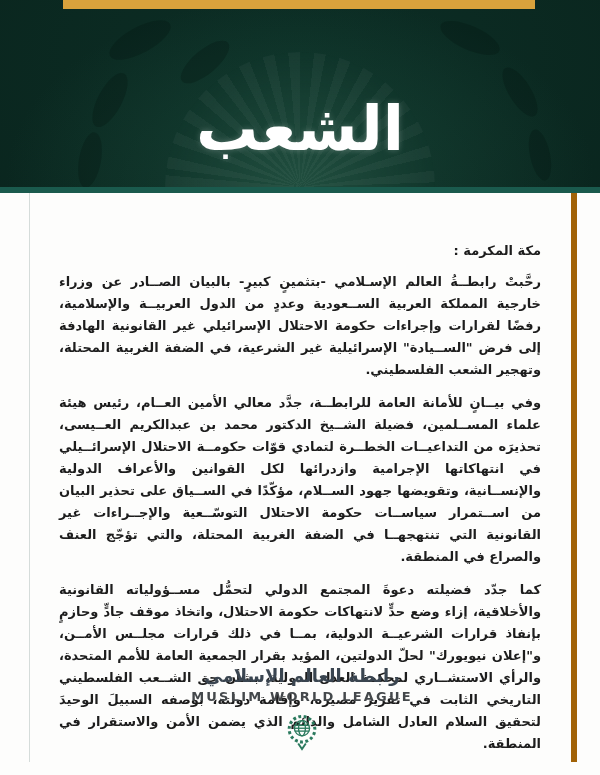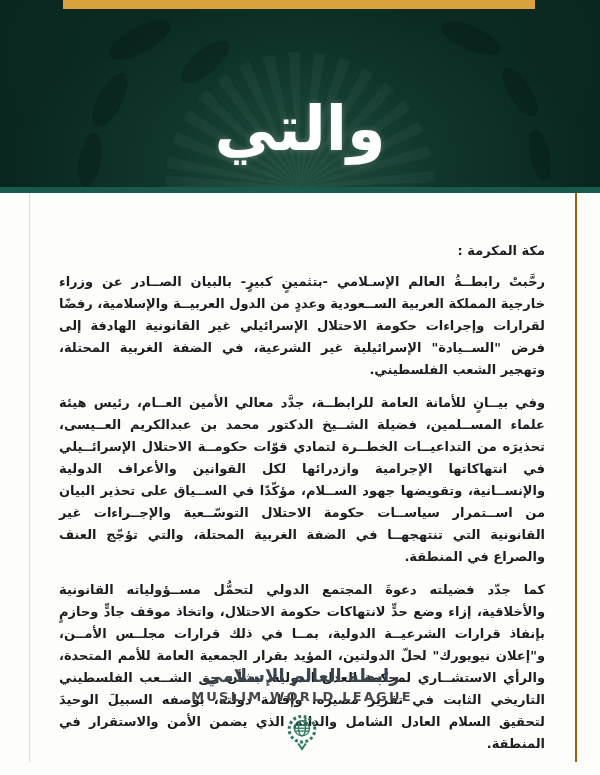--- a/index.html
+++ b/index.html
@@ -31,21 +31,21 @@
     display:flex;align-items:center;justify-content:center;
     color:#ffffff;font-size:62px;font-weight:bold;direction:rtl;
     text-shadow:0 0 6px rgba(255,255,255,.25);
   }
   .header-strip{
     position:absolute;bottom:0;left:0;width:100%;height:6px;background:#1a5a4d;
   }
   
   .sheet{
     position:absolute;top:193px;left:29px;right:23px;bottom:13px;
-    border-left:1px solid #d5dcda;border-right:2px solid #a16207;
+    border-left:1px solid #d5dcda;border-right:6px solid #a16207;
     background:#fdfdfc;
   }
   .content{
     padding:50px 30px 0 29px;direction:rtl;color:#1d1d1d;
   }
   .dateline{
     font-size:13px;font-weight:bold;text-align:right;margin:0 0 13px 0;
   }
   .paragraphs p{
     font-size:13px;font-weight:bold;line-height:22px;margin:0 0 11px 0;
@@ -77,21 +77,21 @@
         <ellipse cx="205" cy="62" rx="30" ry="12" transform="rotate(-40 205 62)"></ellipse>
         <ellipse cx="110" cy="100" rx="30" ry="12" transform="rotate(-62 110 100)"></ellipse>
         <ellipse cx="90" cy="160" rx="28" ry="11" transform="rotate(-80 90 160)"></ellipse>
         <ellipse cx="470" cy="38" rx="32" ry="12" transform="rotate(24 470 38)"></ellipse>
         <ellipse cx="520" cy="92" rx="28" ry="11" transform="rotate(58 520 92)"></ellipse>
         <ellipse cx="540" cy="155" rx="26" ry="10" transform="rotate(78 540 155)"></ellipse>
       </g>
     </svg>
     <div class="dome"></div>
     <div class="gold-bar"></div>
-    <div class="header-title">والتي</div>
+    <div class="header-title">الشعب</div>
     <div class="header-strip"></div>
   </div>
 
   <div class="sheet">
     <div class="content">
       <div class="dateline">مكة المكرمة :</div>
       <div class="paragraphs">
         <p>رحَّبتْ رابطــةُ العالم الإسـلامي -بتثمينٍ كبيرٍ- بالبيان الصــادر عن وزراء خارجية المملكة العربية الســعودية وعددٍ من الدول العربيــة والإسلامية، رفضًا لقرارات وإجراءات حكومة الاحتلال الإسرائيلي غير القانونية الهادفة إلى فرض "الســيادة" الإسرائيلية غير الشرعية، في الضفة الغربية المحتلة، وتهجير الشعب الفلسطيني.</p>
         <p>وفي بيــانٍ للأمانة العامة للرابطــة، جدَّد معالي الأمين العــام، رئيس هيئة علماء المســلمين، فضيلة الشــيخ الدكتور محمد بن عبدالكريم العــيسى، تحذيرَه من التداعيــات الخطــرة لتمادي قوّات حكومــة الاحتلال الإسرائــيلي في انتهاكاتها الإجرامية وازدرائها لكل القوانين والأعراف الدولية والإنســانية، وتقويضها جهود الســلام، مؤكّدًا في الســياق على تحذير البيان من اســتمرار سياســات حكومة الاحتلال التوسّــعية والإجــراءات غير القانونية التي تنتهجهــا في الضفة الغربية المحتلة، والتي تؤجّج العنف والصراع في المنطقة.</p>
         <p>كما جدّد فضيلته دعوةَ المجتمع الدولي لتحمُّل مســؤولياته القانونية والأخلاقية، إزاء وضع حدٍّ لانتهاكات حكومة الاحتلال، واتخاذ موقف جادٍّ وحازمٍ بإنفاذ قرارات الشرعيــة الدولية، بمــا في ذلك قرارات مجلــس الأمــن، و"إعلان نيويورك" لحلّ الدولتين، المؤيد بقرار الجمعية العامة للأمم المتحدة، والرأي الاستشــاري لمحكمة العدل الدولية، بشأن حق الشــعب الفلسطيني التاريخي الثابت في تقرير مصيره، وإقامة دولته، بوصفه السبيلَ الوحيدَ لتحقيق السلام العادل الشامل والدائم الذي يضمن الأمن والاستقرار في المنطقة.</p>

